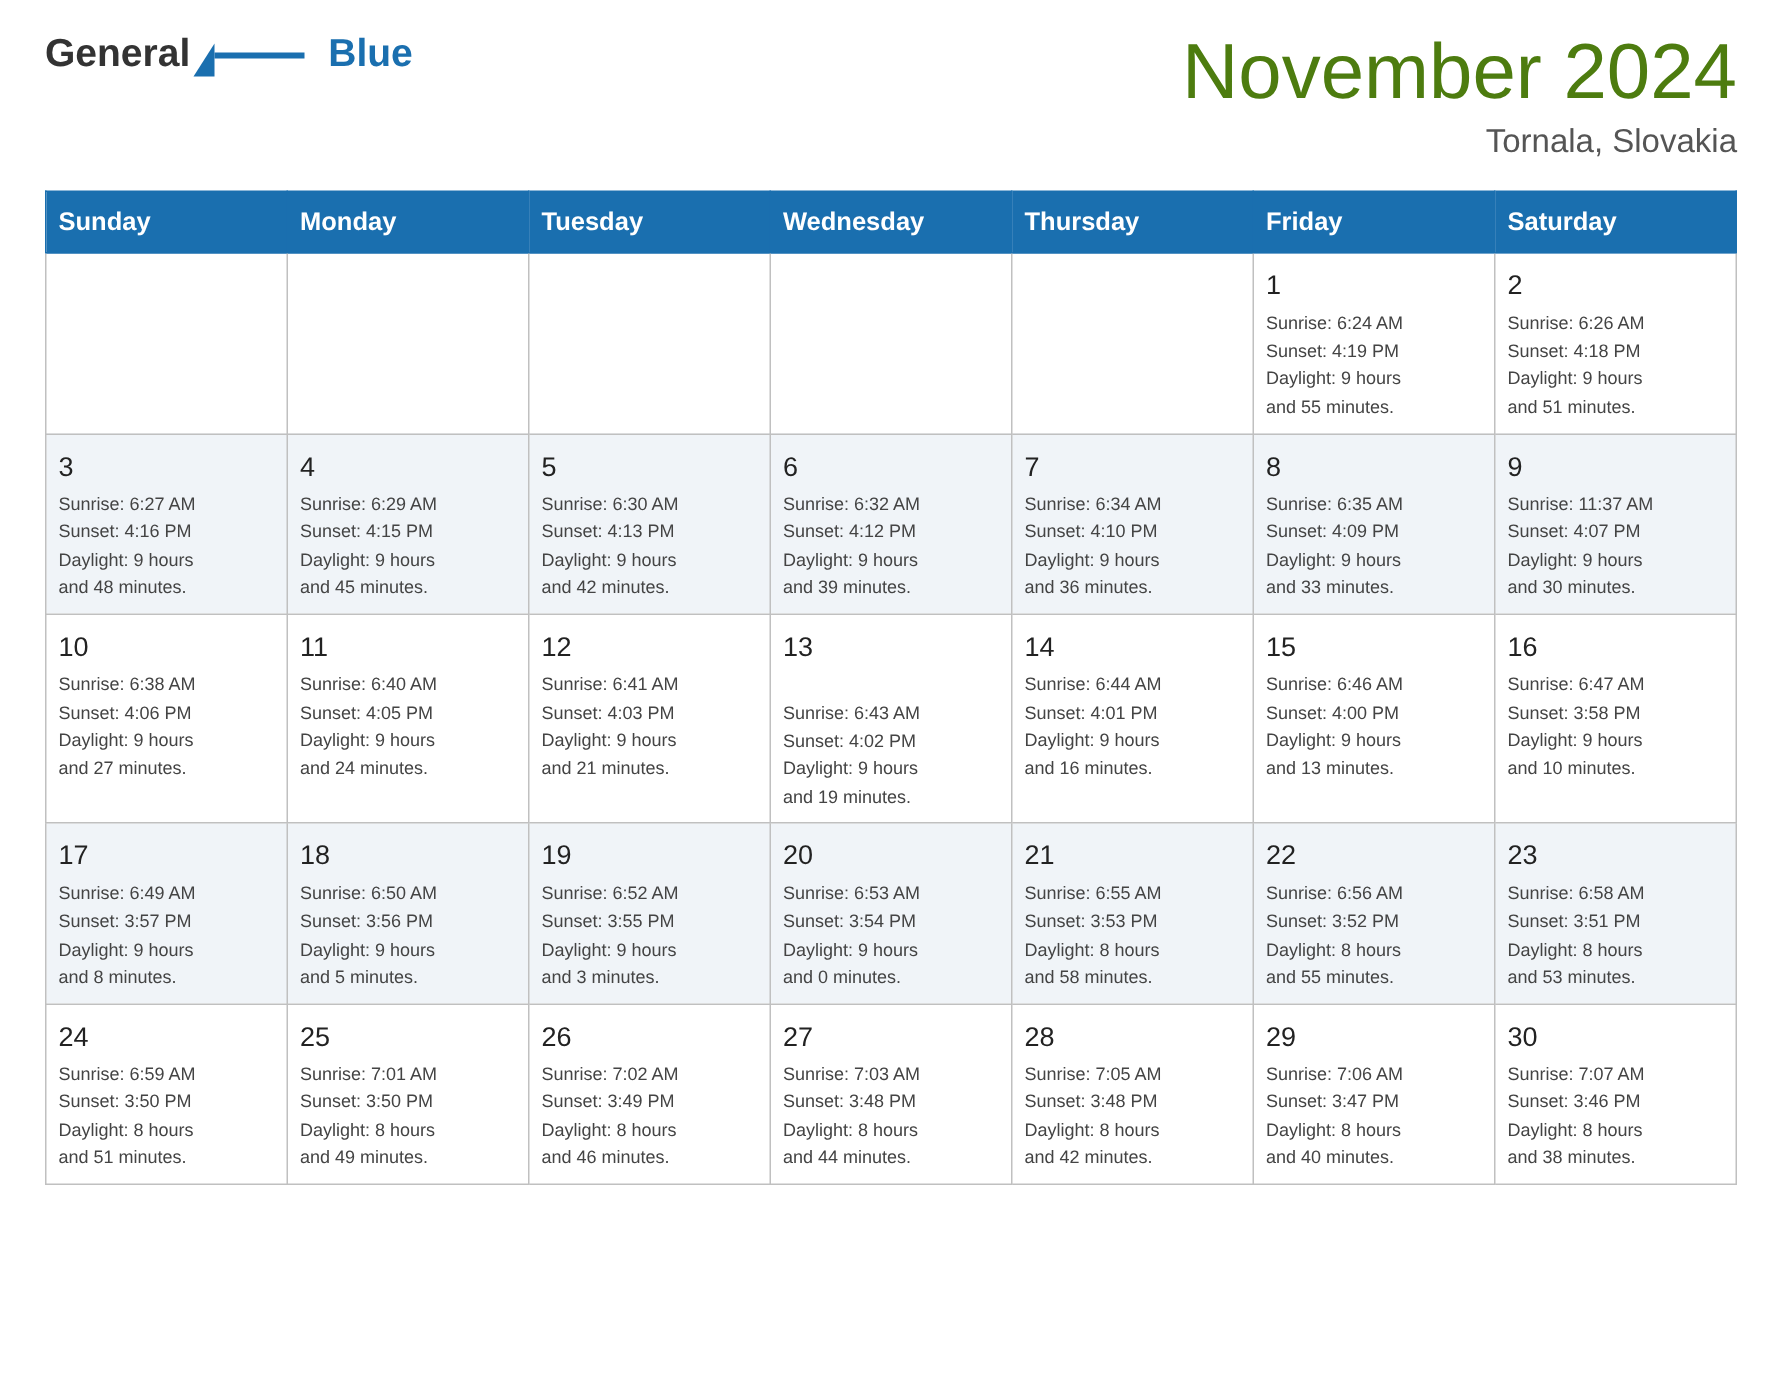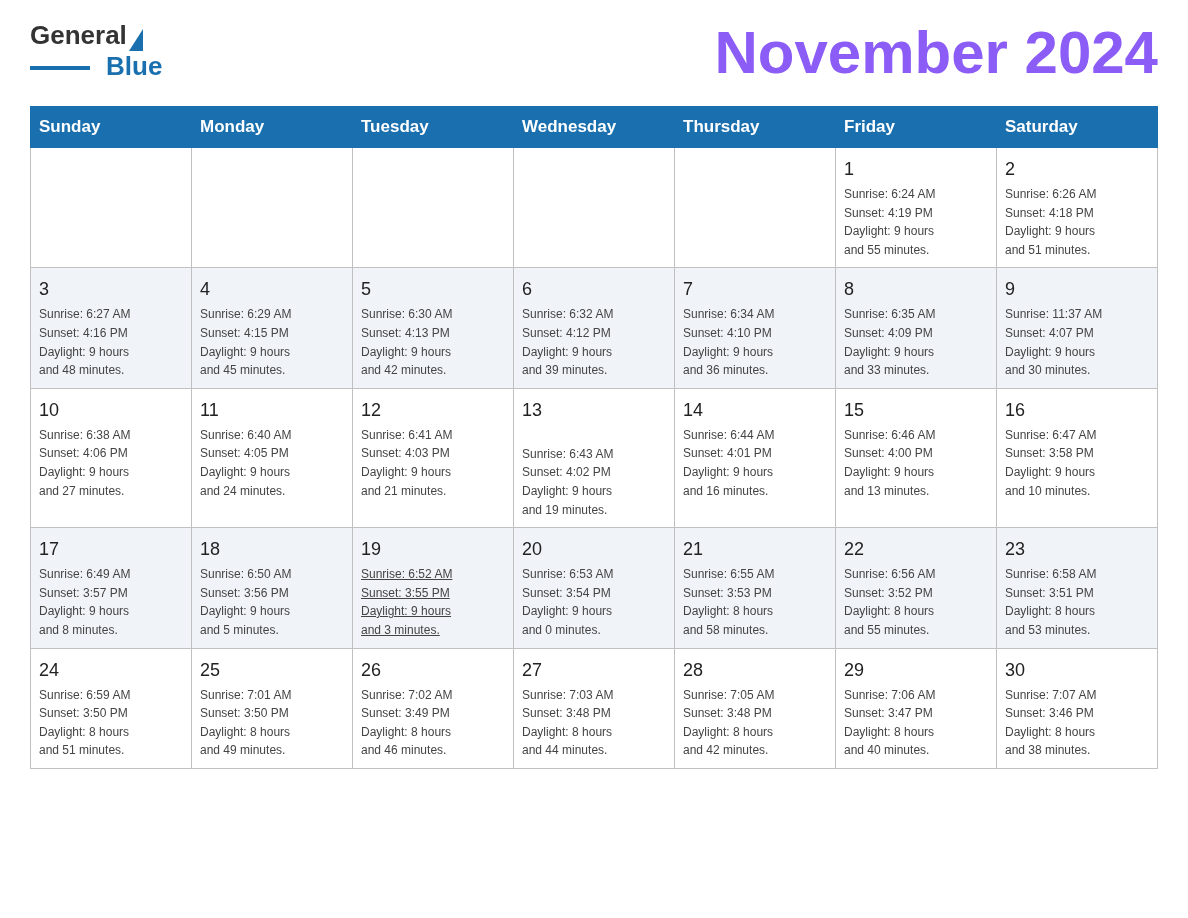--- a/index.html
+++ b/index.html
@@ -35,33 +35,33 @@
       margin-top: -4px;
     }
     .logo-line {
       width: 60px;
       height: 4px;
       background: #1a6faf;
       margin-top: 2px;
     }
     .logo-wrapper {
       display: flex;
-      flex-direction: column;
+      flex-direction: row;
     }
     .logo-top-row {
       display: flex;
       align-items: flex-end;
     }
     .title-area {
       text-align: right;
     }
     .calendar-title {
-      font-size: 60px;
-      font-weight: bold;
-      color: #8b5cf6;
+      font-size: 52px;
+      font-weight: normal;
+      color: #4d7c0f;
       line-height: 1.1;
     }
     .calendar-subtitle {
       font-size: 22px;
       color: #555;
       margin-top: 4px;
     }
     table {
       width: 100%;
       border-collapse: collapse;
@@ -121,20 +121,21 @@
       <span class="logo-text-general">General</span>
       <div class="logo-triangle"></div>
     </div>
     <div style="display:flex; align-items:center; gap:12px;">
       <div class="logo-line"></div>
       <span class="logo-text-blue" style="margin-left:4px;">Blue</span>
     </div>
   </div>
   <div class="title-area">
     <div class="calendar-title">November 2024</div>
+    <div class="calendar-subtitle">Tornala, Slovakia</div>
   </div>
 </div>
 
 <table>
   <thead>
     <tr>
     <th>Sunday</th>
         <th>Monday</th>
         <th>Tuesday</th>
         <th>Wednesday</th>
@@ -277,21 +278,21 @@
         </td>
         <td>
           <span class="day-number">18</span>
           <div class="day-info" style="white-space: pre-line;">Sunrise: 6:50 AM
 Sunset: 3:56 PM
 Daylight: 9 hours
 and 5 minutes.</div>
         </td>
         <td>
           <span class="day-number">19</span>
-          <div class="day-info" style="white-space: pre-line; text-decoration: underline;">Sunrise: 6:52 AM
+          <div class="day-info" style="white-space: pre-line;">Sunrise: 6:52 AM
 Sunset: 3:55 PM
 Daylight: 9 hours
 and 3 minutes.</div>
         </td>
         <td>
           <span class="day-number">20</span>
           <div class="day-info" style="white-space: pre-line;">Sunrise: 6:53 AM
 Sunset: 3:54 PM
 Daylight: 9 hours
 and 0 minutes.</div>

